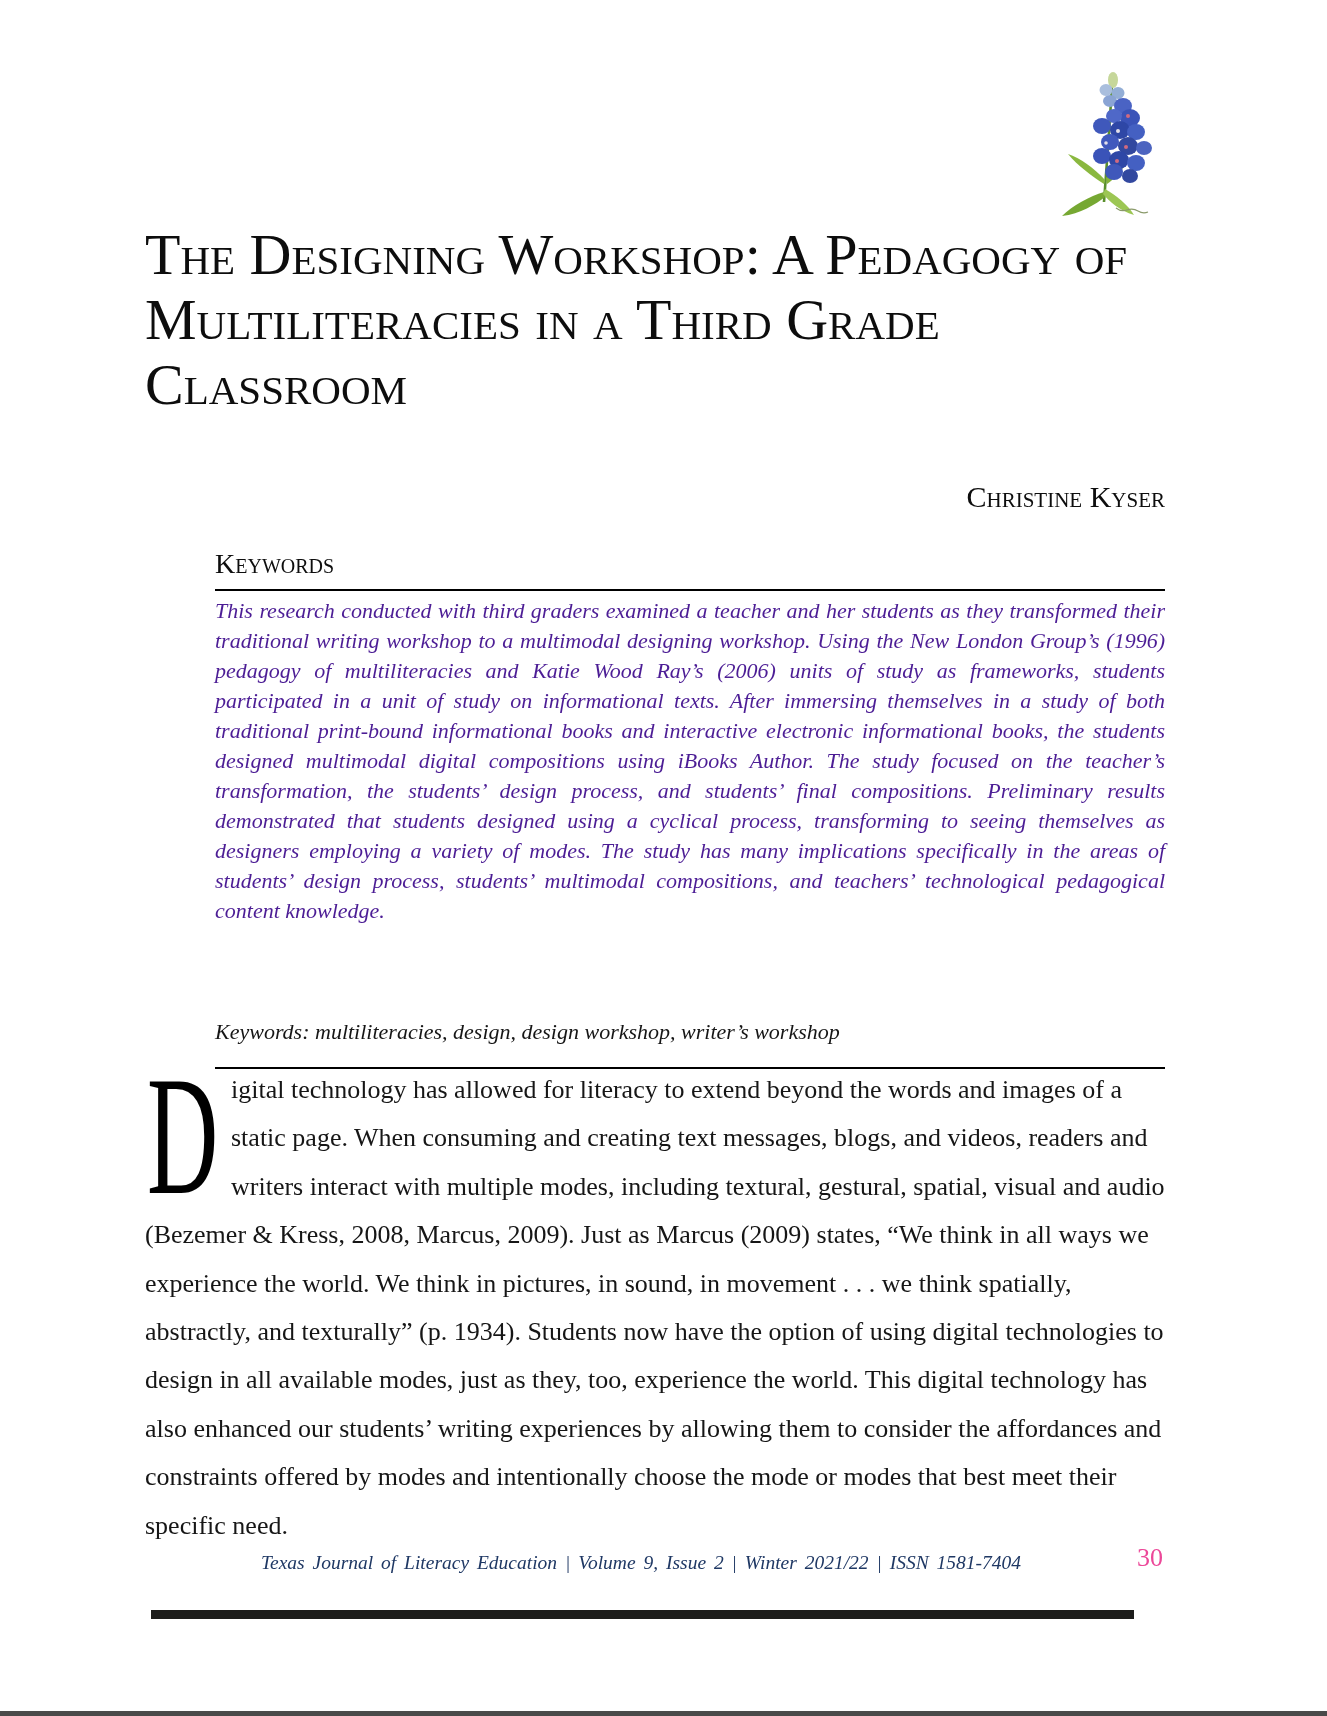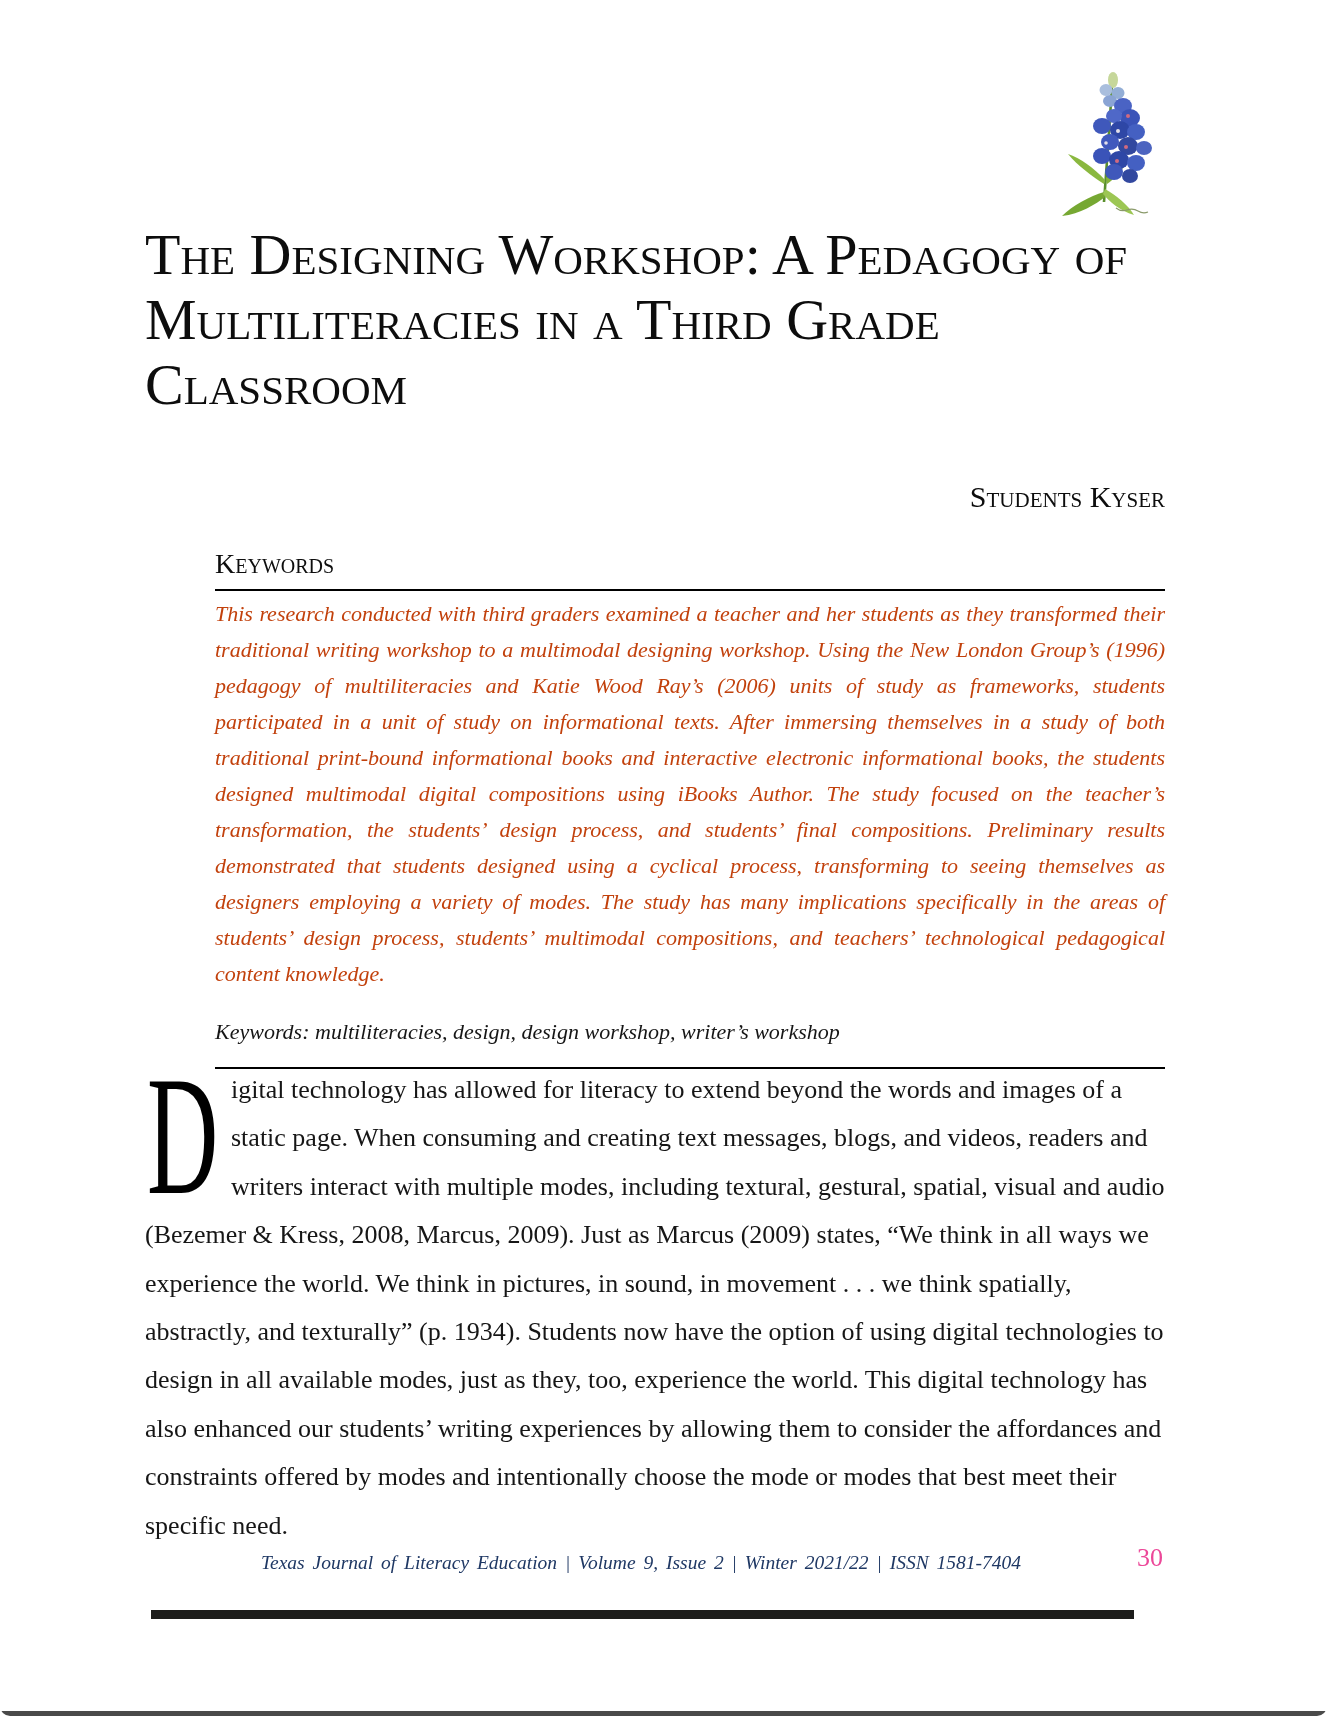--- a/index.html
+++ b/index.html
@@ -3,21 +3,20 @@
 <meta charset="utf-8">
 <style>
   html,body{margin:0;padding:0;background:#ffffff;}
   .page{
     position:relative;
     width:1327px;height:1716px;
     background:#ffffff;
     font-family:"Liberation Serif", serif;
     color:#141414;
     overflow:hidden;
-    border-radius:10px;
   }
   .flower{position:absolute;left:1056px;top:68px;width:104px;height:150px;}
   .title{
     position:absolute;left:145px;top:222px;width:1022px;
     font-size:58px;line-height:65px;
     font-variant:small-caps;
     color:#0d0d0d;
     letter-spacing:0px;
   }
   .author{
@@ -29,22 +28,22 @@
   .abstract-heading{
     position:absolute;left:215px;top:548px;
     font-variant:small-caps;
     font-size:28px;color:#0d0d0d;
   }
   .rule{position:absolute;background:#000;height:2px;}
   .rule-abstract{left:215px;top:589px;width:950px;}
   .rule-keywords{left:215px;top:1067px;width:950px;}
   .abstract-text{
     position:absolute;left:215px;top:596px;width:950px;
-    font-style:italic;font-size:22px;line-height:36px;
-    text-align:justify;color:#c2410c;
+    font-style:italic;font-size:22px;line-height:30px;
+    text-align:justify;color:#4c1d95;
   }
   .keywords{
     position:absolute;left:215px;top:1019px;width:950px;
     font-style:italic;font-size:22px;color:#161616;
   }
   .bodytext{
     position:absolute;left:145px;top:1066px;width:1026px;
     font-size:26px;line-height:48.4px;color:#161616;
     text-align:left;
   }
@@ -114,21 +113,21 @@
     <circle cx="62" cy="63" r="2" fill="#e3e0ea"></circle>
     <circle cx="70" cy="79" r="2" fill="#d06a80"></circle>
     <circle cx="61" cy="93" r="2" fill="#d06a80"></circle>
     <circle cx="50" cy="75" r="1.8" fill="#e3e0ea"></circle>
 
     <path d="M60,140 q5,4 11,2 q6,-2 11,1 q5,3 10,1" stroke="#8a9a6a" stroke-width="1.2" fill="none"></path>
   </svg>
 
   <h1 class="title" style="margin:0;font-weight:normal;">The Designing Workshop: A Pedagogy of Multiliteracies in a Third Grade Classroom</h1>
 
-  <div class="author">Students Kyser</div>
+  <div class="author">Christine Kyser</div>
 
   <div class="abstract-heading">Keywords</div>
   <div class="rule rule-abstract"></div>
   <div class="abstract-text">This research conducted with third graders examined a teacher and her students as they transformed their traditional writing workshop to a multimodal designing workshop. Using the New London Group’s (1996) pedagogy of multiliteracies and Katie Wood Ray’s (2006) units of study as frameworks, students participated in a unit of study on informational texts. After immersing themselves in a study of both traditional print-bound informational books and interactive electronic informational books, the students designed multimodal digital compositions using iBooks Author. The study focused on the teacher’s transformation, the students’ design process, and students’ final compositions. Preliminary results demonstrated that students designed using a cyclical process, transforming to seeing themselves as designers employing a variety of modes. The study has many implications specifically in the areas of students’ design process, students’ multimodal compositions, and teachers’ technological pedagogical content knowledge.</div>
   <div class="keywords">Keywords: multiliteracies, design, design workshop, writer’s workshop</div>
   <div class="rule rule-keywords"></div>
 
   <div class="bodytext">
     <span class="dropcap">
         <span>D</span>

